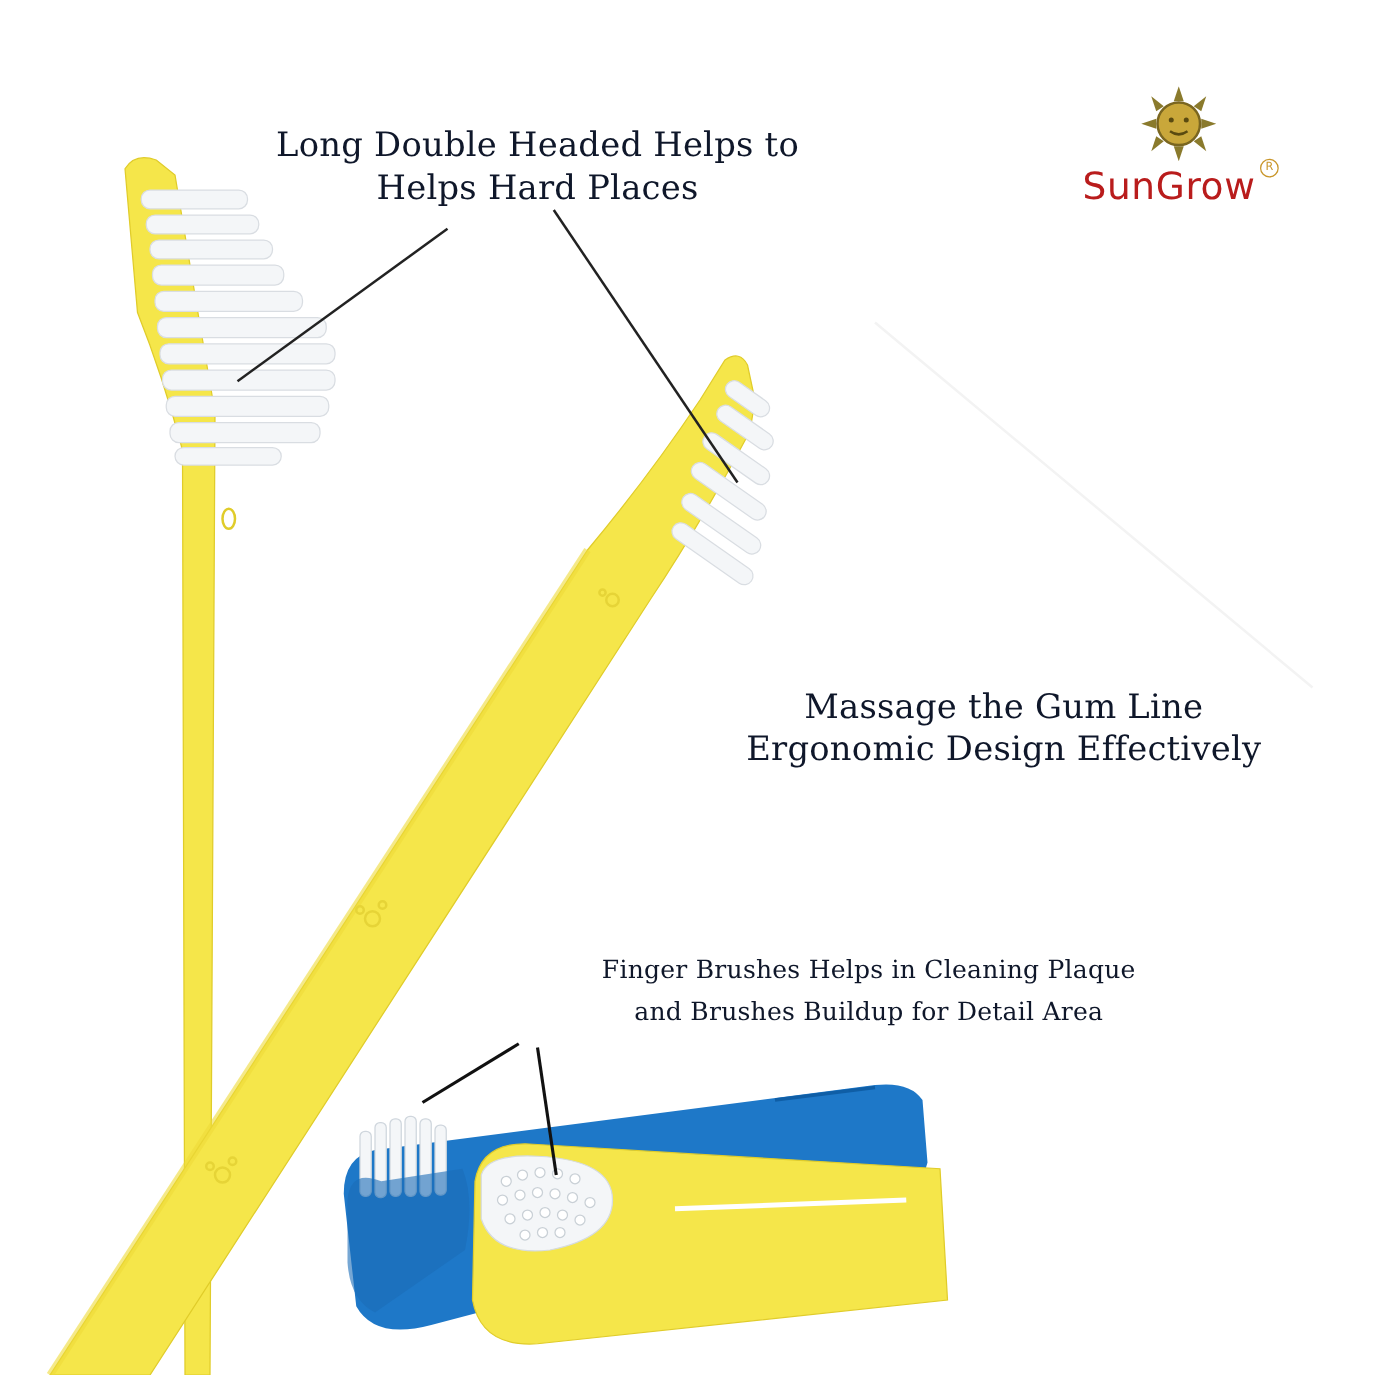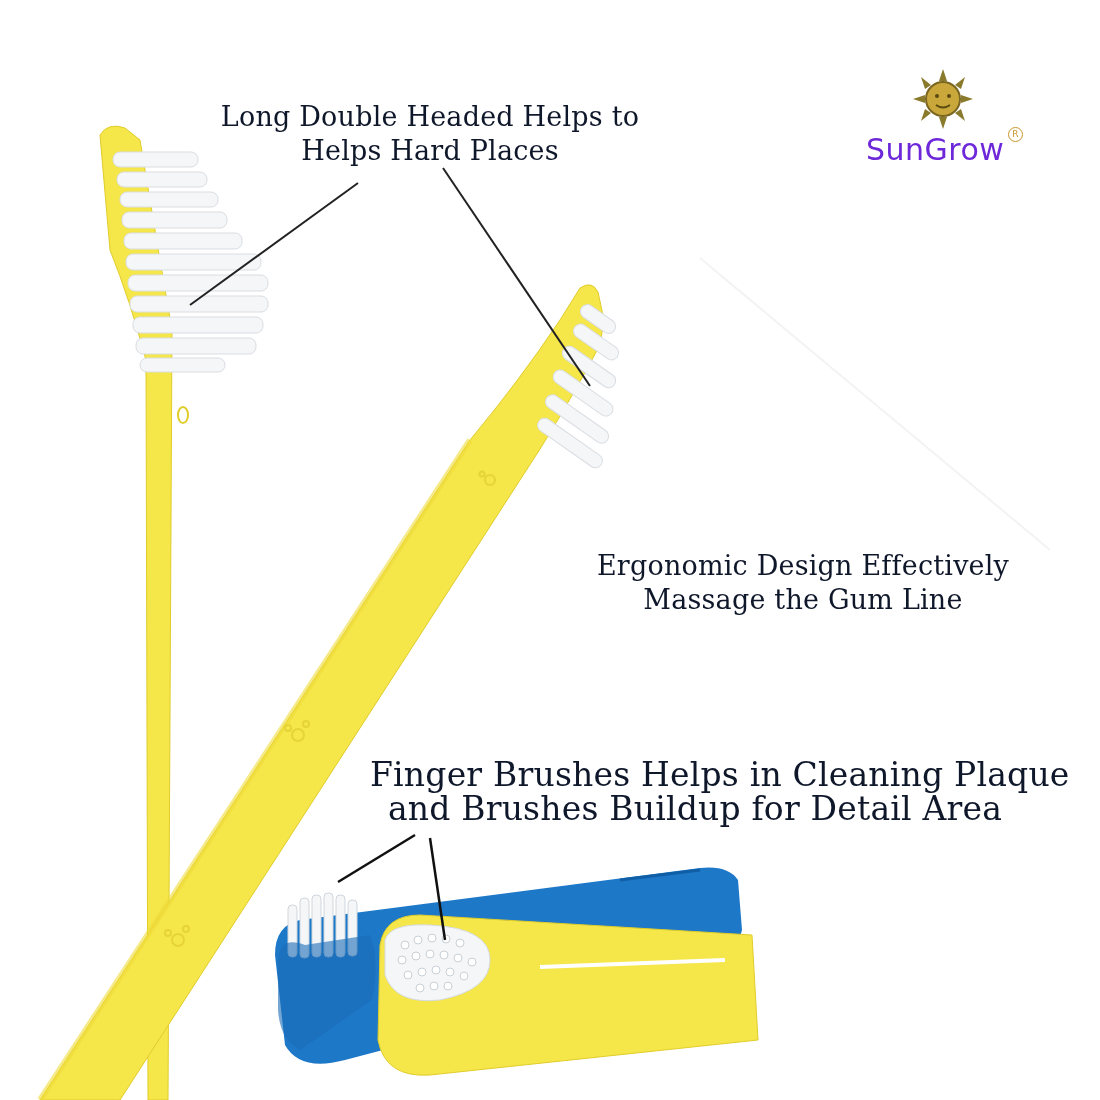--- a/index.html
+++ b/index.html
@@ -12,26 +12,26 @@
       color: #0f172a;
       text-align: center;
       line-height: 34px;
       font-size: 27px;
       letter-spacing: 0.2px;
       white-space: nowrap;
     }
     .caption span { display: block; }
     #cap1 { left: 180px; top: 100px; width: 500px; }
     #cap2 { left: 553px; top: 549px; width: 500px; }
-    #cap3 { left: 370px; top: 758px; width: 650px; font-size: 33px; }
+    #cap3 { left: 370px; top: 758px; width: 650px; font-size: 20px; }
     .logo { position: absolute; left: 858px; top: 85px; width: 190px; height: 100px; }
     .logo-text {
       position: absolute; left: 8px; top: 47px;
       font-family: "DejaVu Sans", "Liberation Sans", sans-serif;
-      font-size: 30px; color: #6d28d9; letter-spacing: 0.5px;
+      font-size: 30px; color: #b91c1c; letter-spacing: 0.5px;
     }
     .logo-reg {
       position: absolute; left: 150px; top: 42px;
       font-family: "DejaVu Sans", sans-serif; font-size: 9px; color: #c9962a;
       border: 1px solid #c9962a; border-radius: 50%; width: 13px; height: 13px;
       line-height: 13px; text-align: center;
     }
   </style>
 </head>
 <body>
@@ -129,22 +129,22 @@
 
     <line x1="338" y1="882" x2="415" y2="835" stroke="#111" stroke-width="2.5"></line>
     <line x1="430" y1="838" x2="445" y2="940" stroke="#111" stroke-width="2.5"></line>
   </svg>
 
   <div class="caption" id="cap1">
     <span>Long Double Headed Helps to</span>
     <span>Helps Hard Places</span>
   </div>
   <div class="caption" id="cap2">
+    <span>Massage the Gum Line</span>
     <span>Ergonomic Design Effectively</span>
-    <span>Massage the Gum Line</span>
   </div>
   <div class="caption" id="cap3">
     <span>Finger Brushes Helps in Cleaning Plaque</span>
     <span>and Brushes Buildup for Detail Area</span>
   </div>
 
   <div class="logo">
     <svg width="80" height="60" style="position:absolute;left:45px;top:-16px">
       <g fill="#8a7a2c">
         <polygon points="40,0 44,12 36,12"></polygon>

